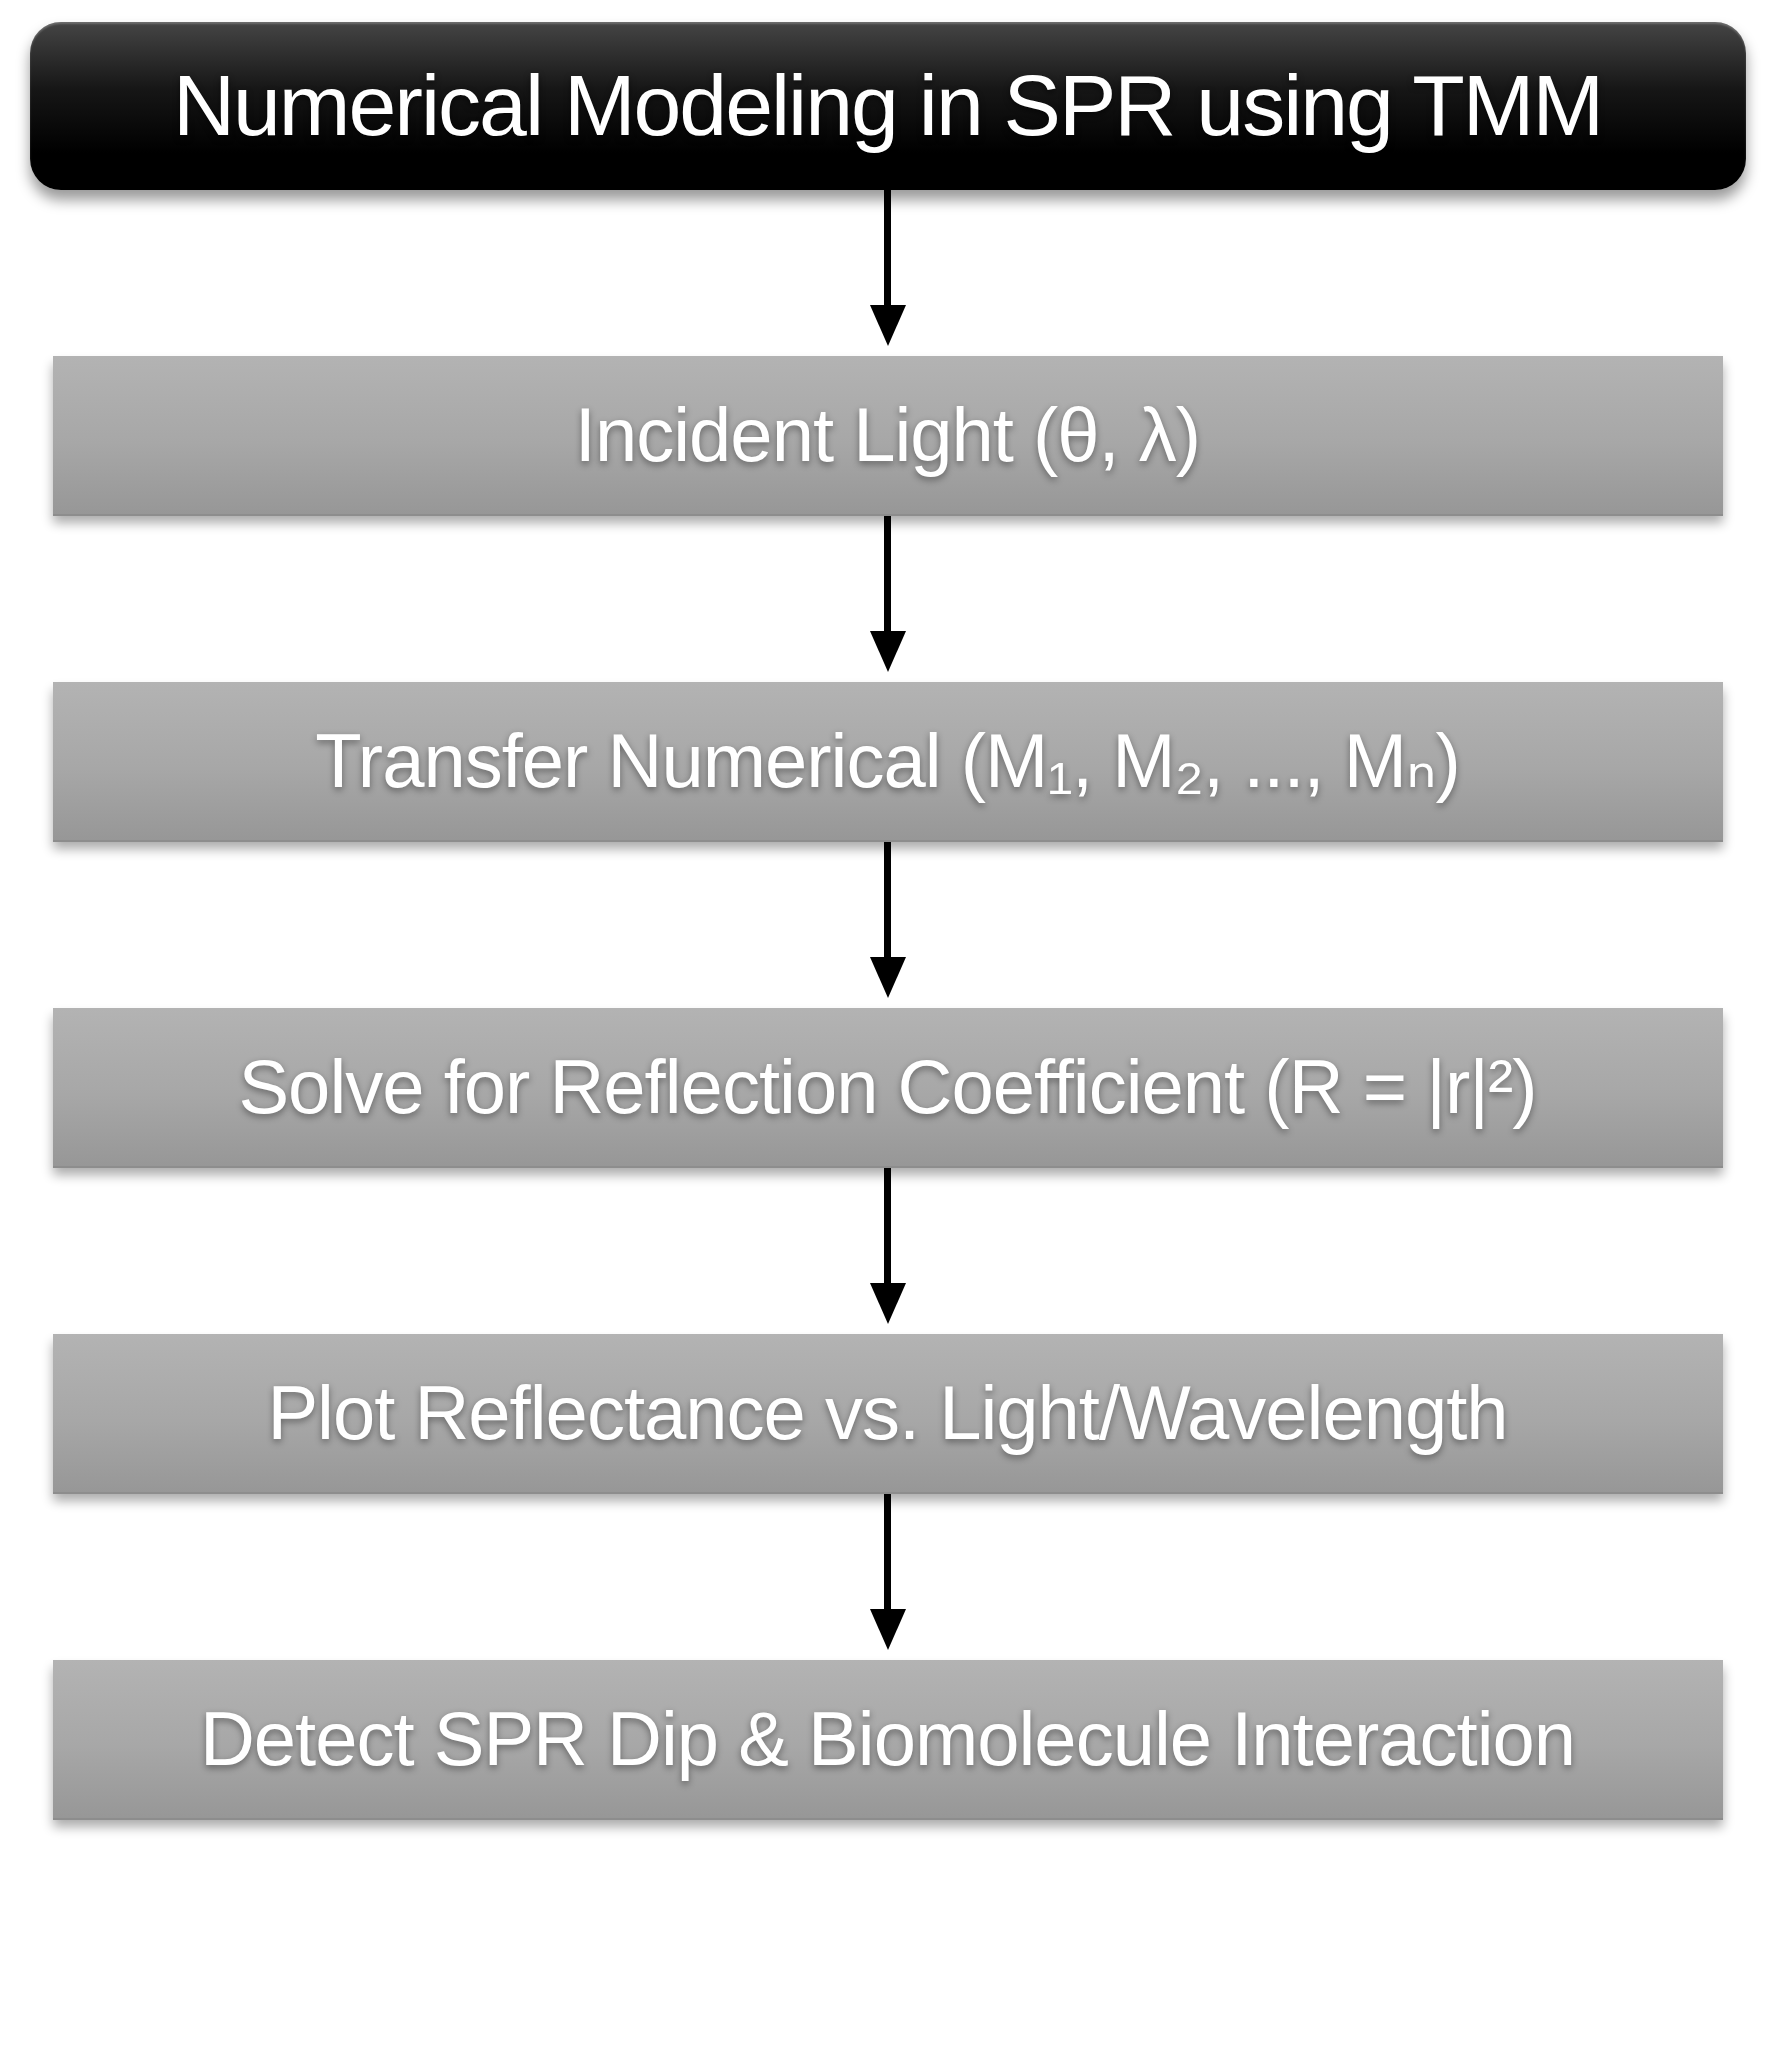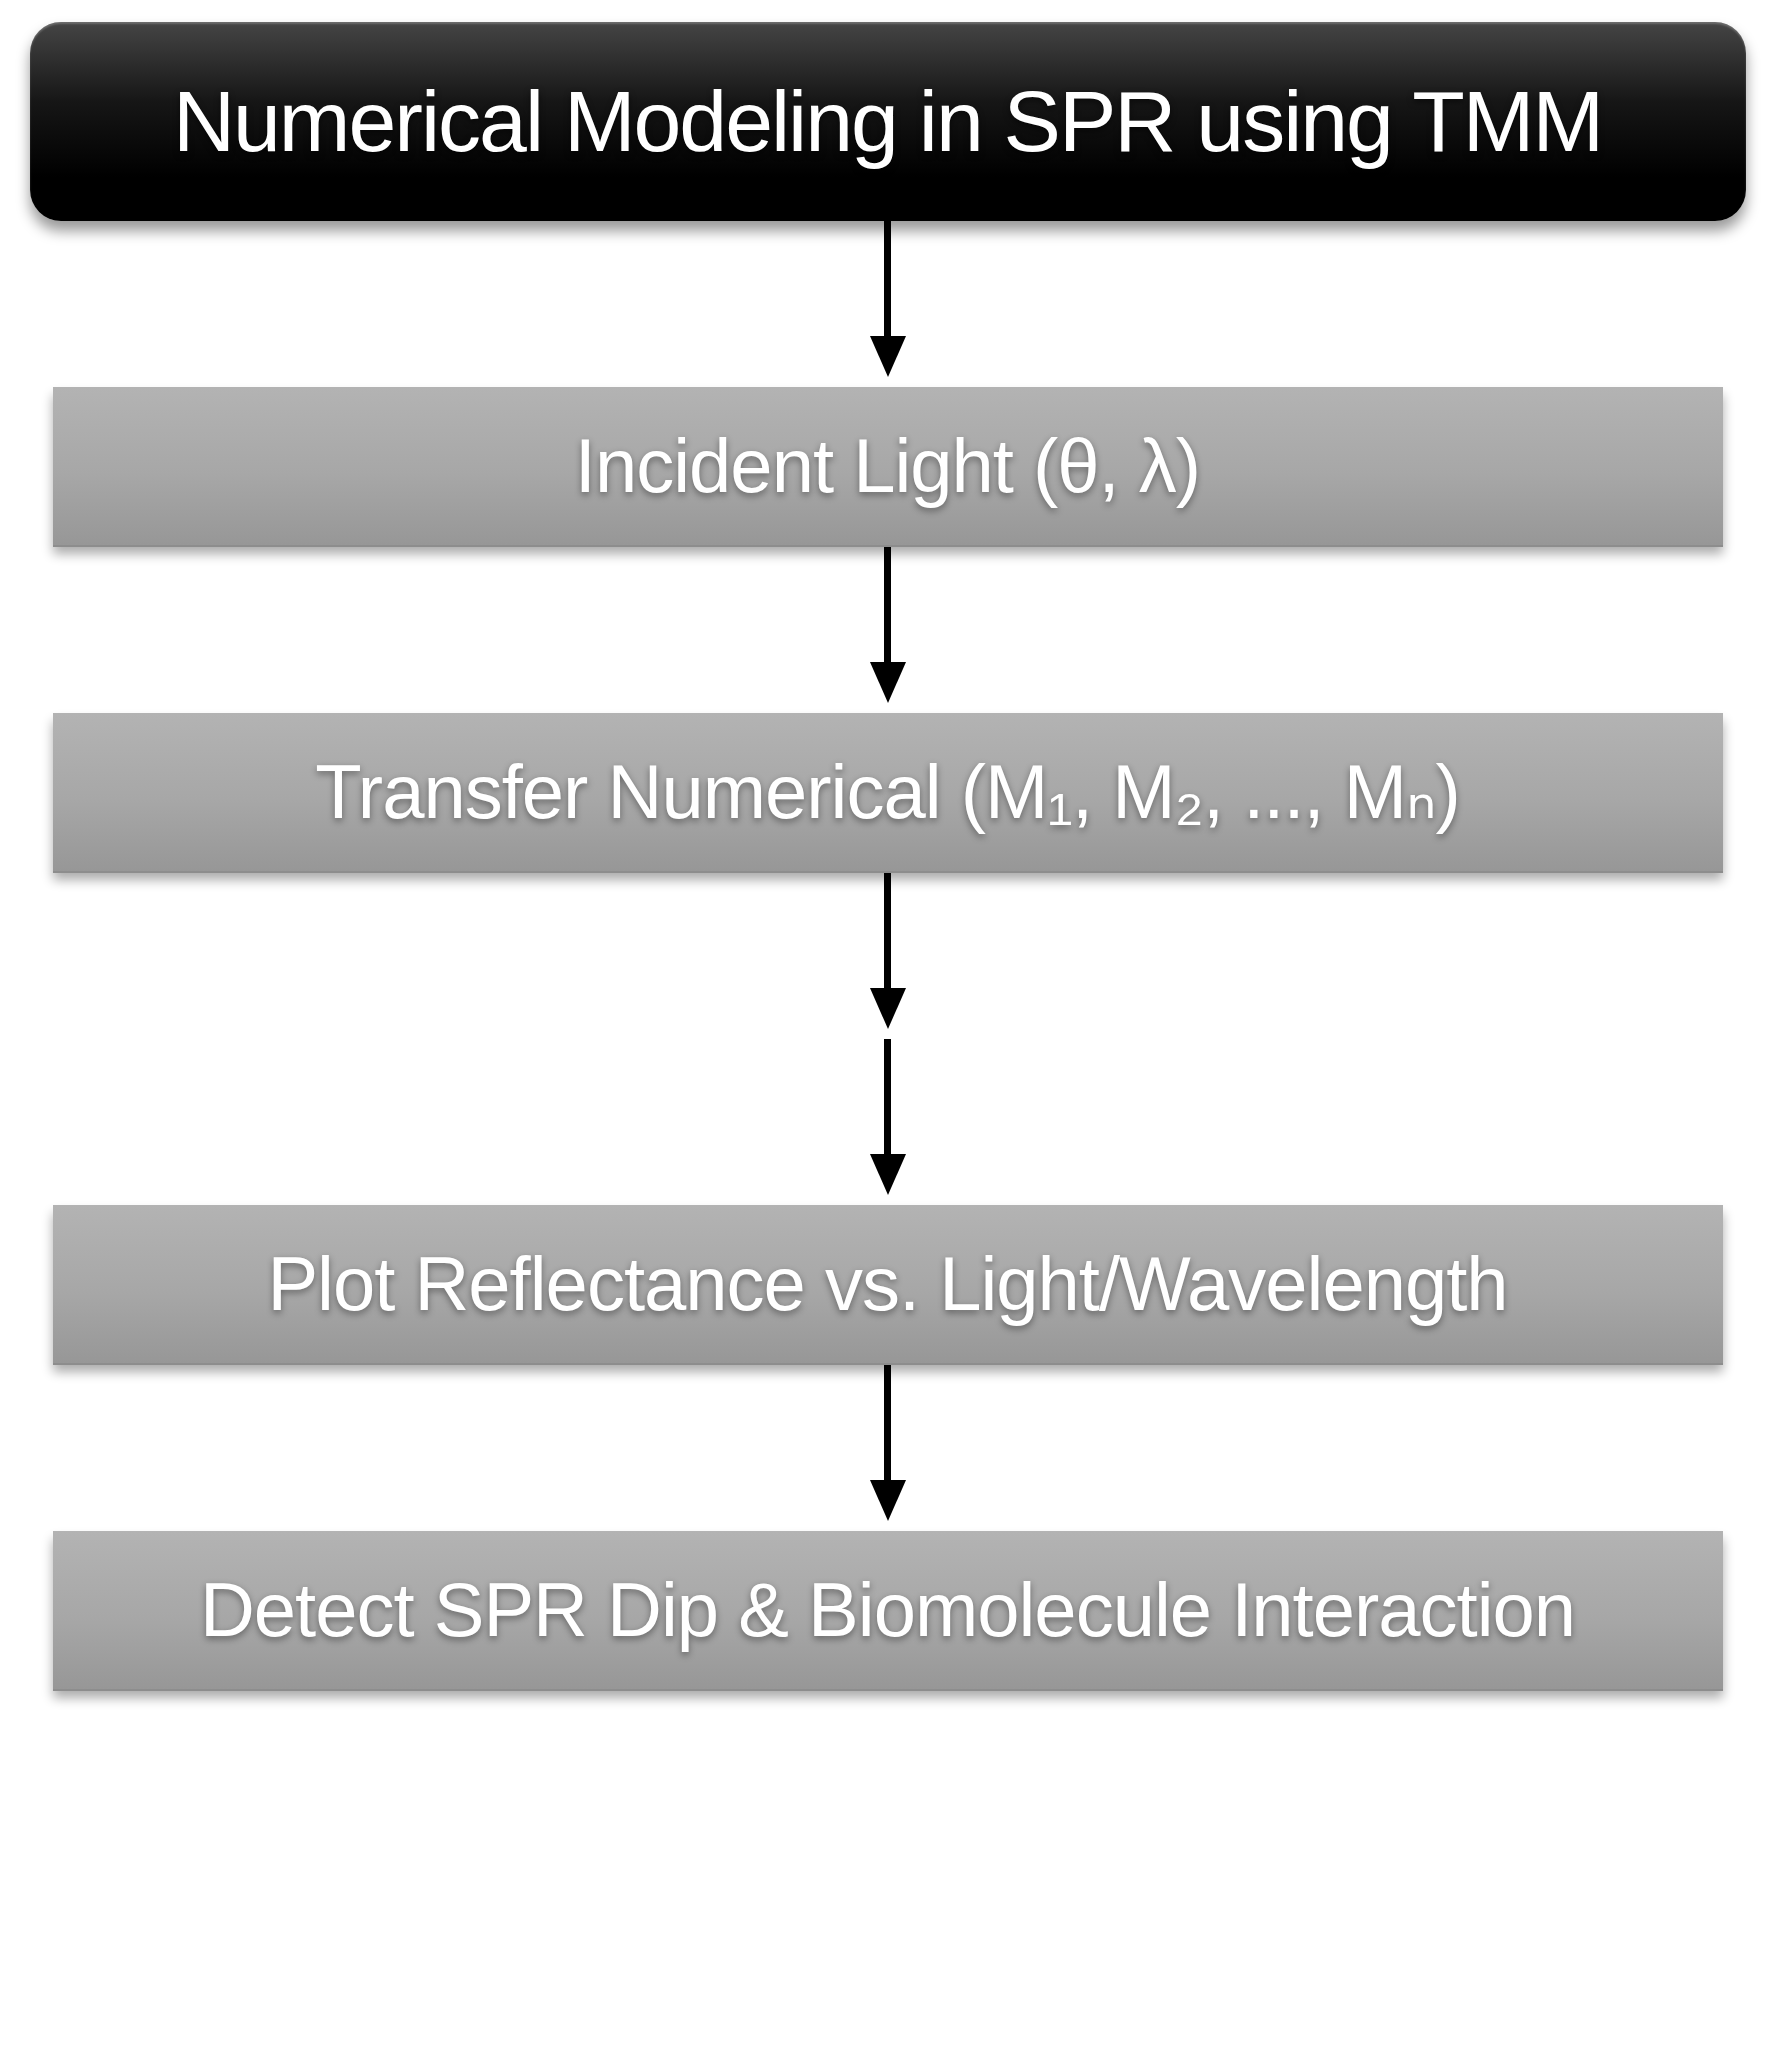--- a/index.html
+++ b/index.html
@@ -14,21 +14,21 @@
     padding-top: 21.5px;
     display: flex;
     flex-direction: column;
     align-items: center;
     background: #ffffff;
     font-family: "Liberation Sans", "DejaVu Sans", sans-serif;
     overflow: hidden;
   }
   .title-box {
     width: 1716px;
-    height: 199px;
+    height: 168px;
     box-sizing: border-box;
     border-radius: 31px;
     background: linear-gradient(180deg, #454545 0%, #161616 40%, #000000 78%);
     box-shadow: 0 9.8px 13.7px rgba(0,0,0,0.40), inset 0 2px 2px rgba(255,255,255,0.22);
     display: flex;
     align-items: center;
     justify-content: center;
     flex: 0 0 auto;
   }
   .title-box .label {
@@ -104,20 +104,23 @@
 
   <div class="step-box">
     <span class="label">Transfer Numerical (M₁, M₂, ..., Mₙ)</span>
   </div>
 
   <div class="arrow">
     <div class="shaft"></div>
     <div class="head"></div>
   </div>
 
+  <div class="step-box">
+    <span class="label">Solve for Reflection Coefficient (R = |r|²)</span>
+  </div>
 
   <div class="arrow">
     <div class="shaft"></div>
     <div class="head"></div>
   </div>
 
   <div class="step-box">
     <span class="label">Plot Reflectance vs. Light/Wavelength</span>
   </div>
 

